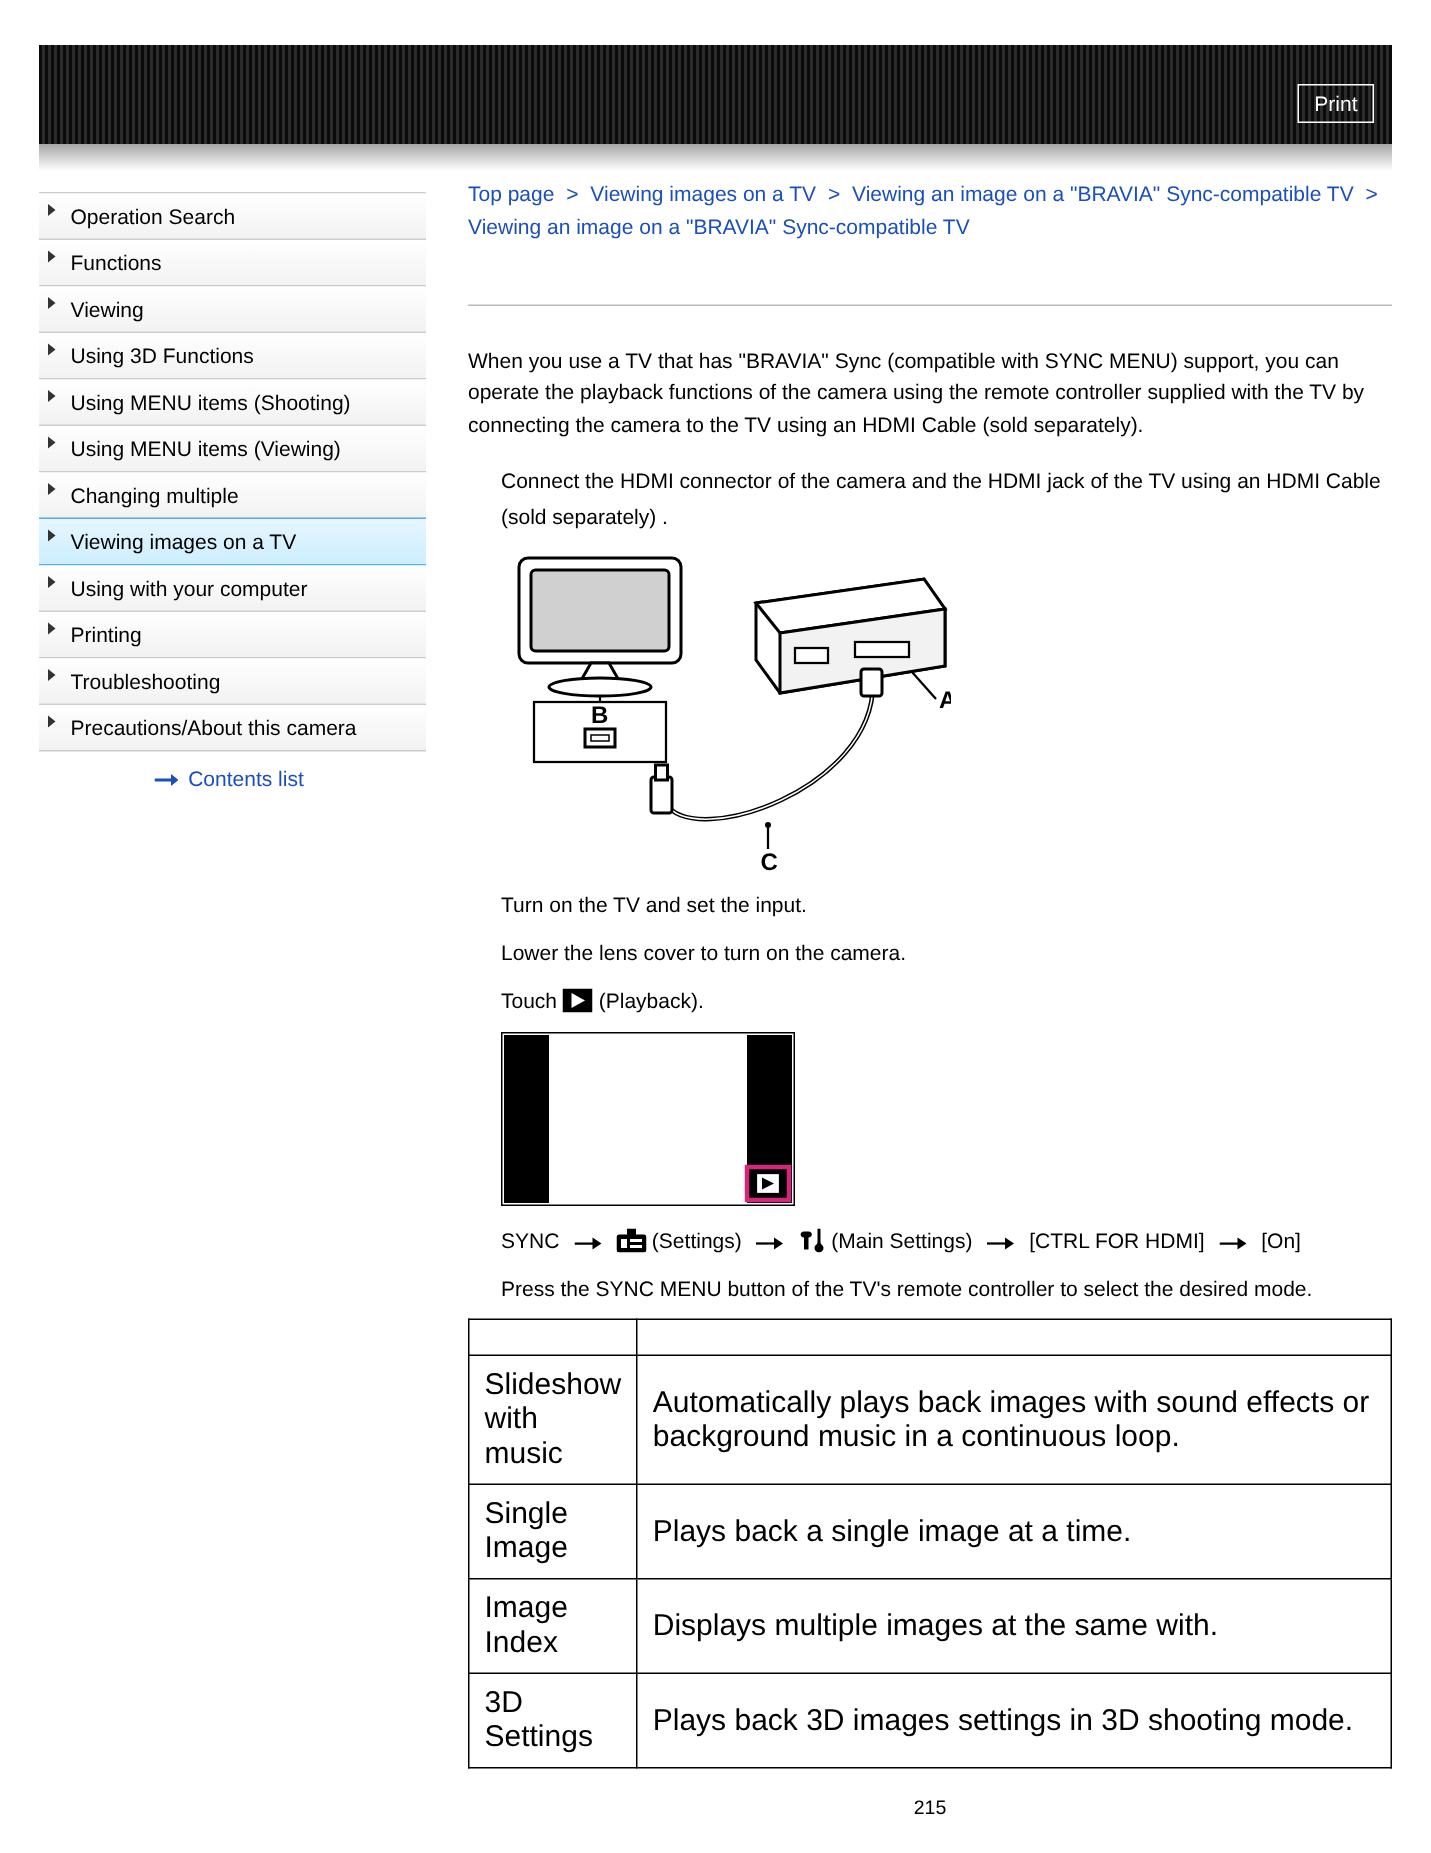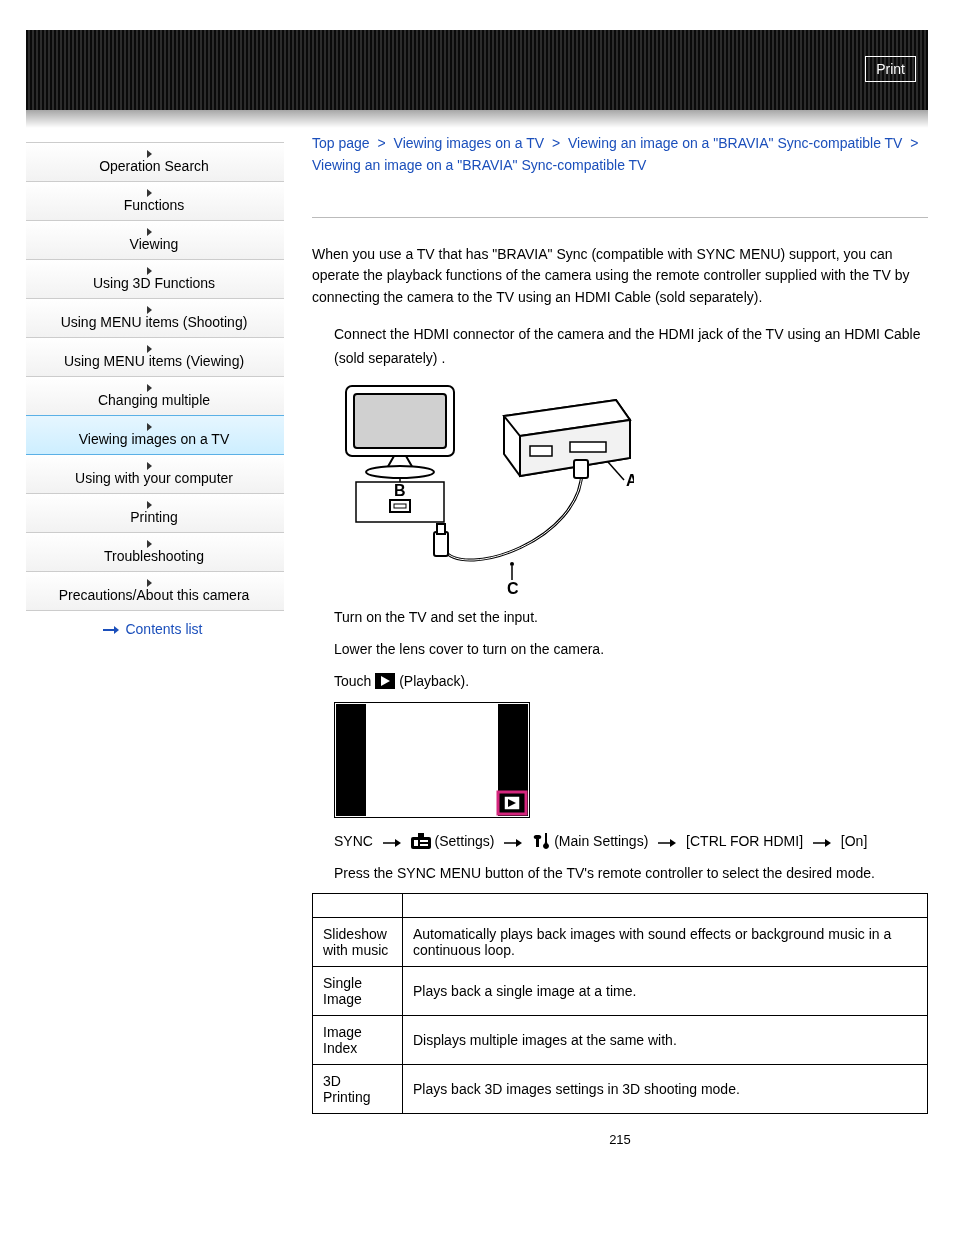--- a/index.html
+++ b/index.html
@@ -10,21 +10,21 @@
     color: #000;
     background: #fff;
   }
   .page {
     width: 954px;
     margin: 0 auto;
     position: relative;
     padding: 30px 26px 40px 26px;
   }
   .topbar {
-    height: 80px;
+    height: 66px;
     background: #000;
     background-image: repeating-linear-gradient(90deg, #0a0a0a 0 2px, #2c2c2c 2px 4px);
     position: relative;
     margin-bottom: 10px;
   }
   .topbar::after {
     content:"";
     position:absolute;
     left:0; right:0; top:100%;
     height: 18px;
@@ -38,28 +38,27 @@
     color: #fff;
     padding: 4px 10px;
     font-size: 14px;
     background: transparent;
     cursor: pointer;
   }
   .cols { display: flex; gap: 28px; }
   .sidebar { width: 258px; flex: none; padding-top: 22px; }
   .navlist { border-top: 1px solid #ccc; }
   .navlist .item {
-    display: flex; align-items: center;
+    display: flex; 
     padding: 7px 8px 7px 6px;
     border-bottom: 1px solid #ccc;
     cursor: pointer;
     color: #000;
     font-size: 14px;
     background: linear-gradient(to bottom, #ffffff, #f2f2f2);
-    flex-direction: column;
   }
   .navlist .item.active {
     background: linear-gradient(to bottom, #e6f6ff, #cdeeff);
     border-top: 1px solid #5ab0e6;
     border-bottom: 1px solid #5ab0e6;
     margin-top: -1px;
   }
   .navlist .caret {
     width: 0; height: 0;
     border-top: 4px solid transparent;
@@ -108,21 +107,21 @@
   }
 
   .menu-path { margin: 8px 0 8px 22px; line-height: 1.7; }
   .menu-arrow { display:inline-block; margin:0 6px; }
   .menu-arrow svg { vertical-align: -2px; }
   .inline-icon svg { vertical-align: -3px; }
 
   table.modes {
     border-collapse: collapse;
     width: 100%;
-    font-size: 14px;
+    font-size: 20px;
   }
   table.modes th, table.modes td {
     border: 1px solid #000;
     padding: 8px 10px;
     text-align: left;
     vertical-align: middle;
   }
   table.modes thead th { height: 24px; }
 
   .pagenum {
@@ -345,21 +344,21 @@
           </tr>
           <tr>
             <td>Single Image</td>
             <td>Plays back a single image at a time.</td>
           </tr>
           <tr>
             <td>Image Index</td>
             <td>Displays multiple images at the same with.</td>
           </tr>
           <tr>
-            <td>3D Printing</td>
+            <td>3D Settings</td>
             <td>Plays back 3D images settings in 3D shooting mode.</td>
           </tr>
         </tbody>
       </table>
 
       <div class="pagenum">215</div>
 
     </main>
   </div>
 </div>

